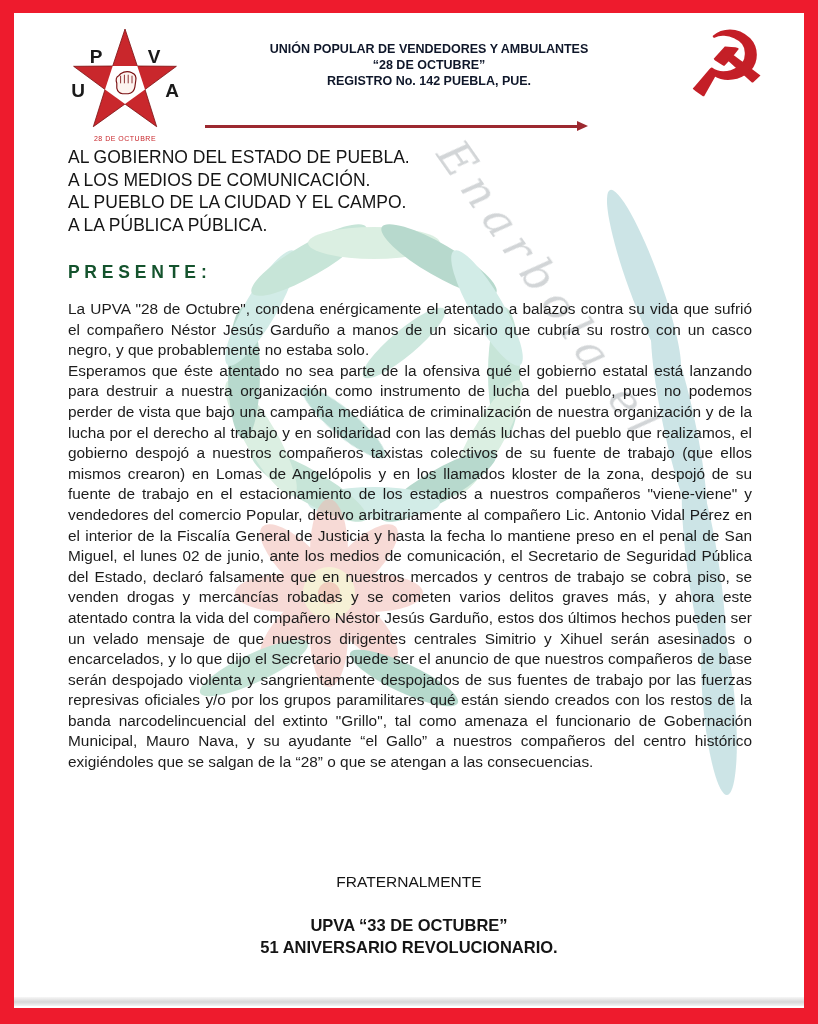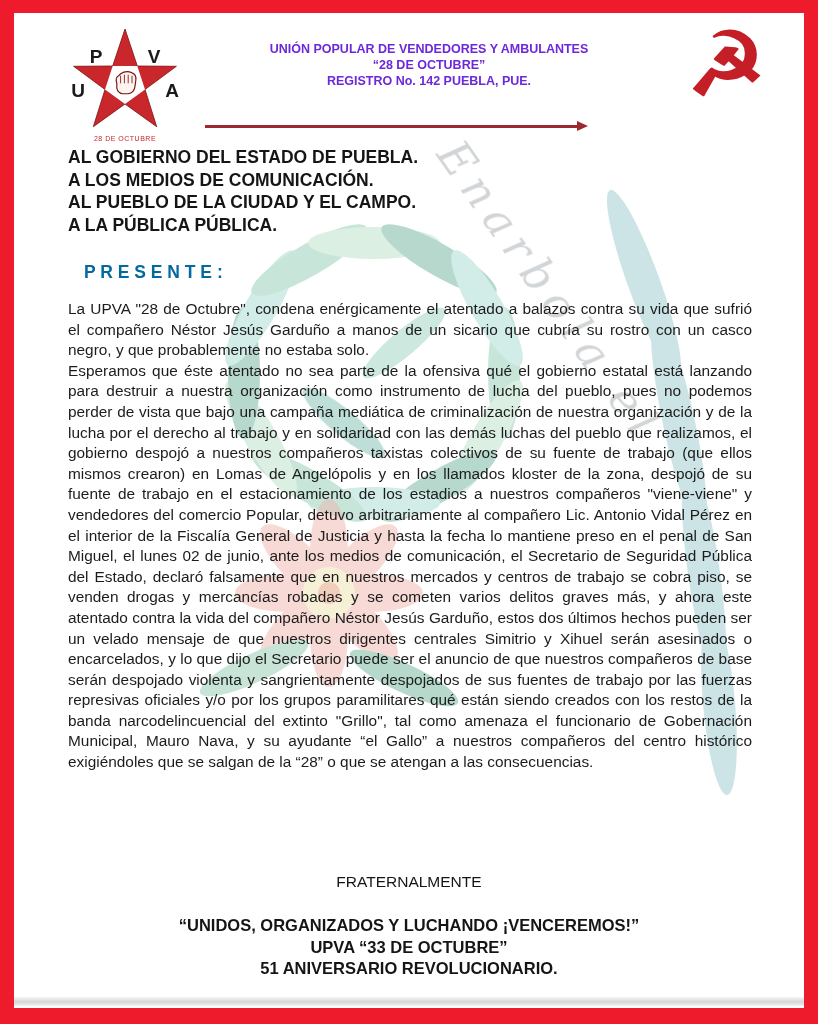--- a/index.html
+++ b/index.html
@@ -9,44 +9,44 @@
     overflow:hidden;
   }
   #sheet{
     position:absolute;left:14px;top:13px;right:14px;bottom:16px;
     background:#ffffff;overflow:hidden;
   }
   
   .logo{position:absolute;left:44px;top:10px;width:135px;height:125px;z-index:2;}
   .org-header{
     position:absolute;left:170px;right:130px;top:28px;z-index:2;
-    text-align:center;font-weight:bold;font-size:12.5px;line-height:16px;color:#6d28d9;
+    text-align:center;font-weight:bold;font-size:12.5px;line-height:16px;color:#0f172a;
   }
   .hs-icon{
     position:absolute;right:38px;top:8px;z-index:2;
     font-size:88px;line-height:1;color:#c41f27;
     -webkit-text-stroke:2.5px #c41f27;
   }
   .header-arrow{
     position:absolute;left:191px;top:112px;width:372px;height:3px;
     background:#9c2930;z-index:2;
   }
   .header-arrow::after{
     content:"";position:absolute;right:-11px;top:-4px;
     border-left:11px solid #9c2930;border-top:5.5px solid transparent;
     border-bottom:5.5px solid transparent;
   }
   
   .recipients{
     position:absolute;left:54px;top:133px;z-index:2;
-    font-weight:bold;font-size:17.5px;line-height:22.5px;color:#151515;
+    font-weight:normal;font-size:17.5px;line-height:22.5px;color:#151515;
   }
   .salutation{
     position:absolute;left:54px;top:249px;z-index:2;
-    font-weight:bold;font-size:17.5px;color:#0369a1;margin-left:16px;
+    font-weight:bold;font-size:17.5px;color:#14532d;
   }
   .body-text{
     position:absolute;left:54px;right:52px;top:286px;z-index:2;
     font-size:15.4px;line-height:20.6px;color:#1c1c1c;text-align:justify;
   }
   .body-text p{margin:0;}
   .demand{font-weight:bold;}
   .fraternal{
     position:absolute;left:0;right:0;top:860px;z-index:2;
     text-align:center;font-weight:normal;font-size:15.5px;color:#151515;
@@ -155,20 +155,19 @@
     <div class="salutation">P R E S E N T E :</div>
 
     <div class="body-text">
       <p>La UPVA "28 de Octubre", condena enérgicamente el atentado a balazos contra su vida que sufrió el compañero Néstor Jesús Garduño a manos de un sicario que cubría su rostro con un casco negro, y que probablemente no estaba solo.</p>
       <p>Esperamos que éste atentado no sea parte de la ofensiva qué el gobierno estatal está lanzando para destruir a nuestra organización como instrumento de lucha del pueblo, pues no podemos perder de vista que bajo una campaña mediática de criminalización de nuestra organización y de la lucha por el derecho al trabajo y en solidaridad con las demás luchas del pueblo que realizamos, el gobierno despojó a nuestros compañeros taxistas colectivos de su fuente de trabajo (que ellos mismos crearon) en Lomas de Angelópolis y en  los llamados kloster de la zona, despojó de su fuente de trabajo en el estacionamiento de los estadios a nuestros compañeros "viene-viene" y vendedores del comercio Popular, detuvo arbitrariamente al compañero Lic. Antonio Vidal Pérez en el interior de la Fiscalía General de Justicia  y hasta la fecha lo mantiene preso en el penal de San Miguel, el lunes  02 de junio, ante los medios de comunicación, el Secretario de Seguridad Pública del Estado, declaró falsamente que en nuestros mercados y centros de trabajo se cobra piso, se venden drogas y mercancías robadas y se cometen varios delitos graves más, y ahora este atentado contra la vida del compañero Néstor Jesús Garduño, estos dos últimos hechos pueden ser un velado mensaje de que nuestros dirigentes centrales Simitrio y Xihuel serán asesinados o encarcelados, y lo que dijo el Secretario puede ser el anuncio de que nuestros compañeros de base serán despojado violenta y sangrientamente despojados de sus fuentes de trabajo por las fuerzas represivas oficiales y/o por los grupos paramilitares qué están siendo creados con los restos de la banda narcodelincuencial del extinto "Grillo", tal como amenaza el funcionario de Gobernación Municipal, Mauro Nava, y su ayudante “el Gallo” a nuestros compañeros del centro histórico exigiéndoles que se salgan de la “28” o que se atengan a las consecuencias.</p>
     </div>
 
     <div class="fraternal">FRATERNALMENTE</div>
 
     <div class="closing">
-      <div>“UNIDOS, ORGANIZADOS Y LUCHANDO ¡VENCEREMOS!”</div>
       <div>UPVA “33 DE OCTUBRE”</div>
       <div>51 ANIVERSARIO REVOLUCIONARIO.</div>
     </div>
 
     <div class="scan-shadow"></div>
   </div>
 </div>
 
 </body></html>

